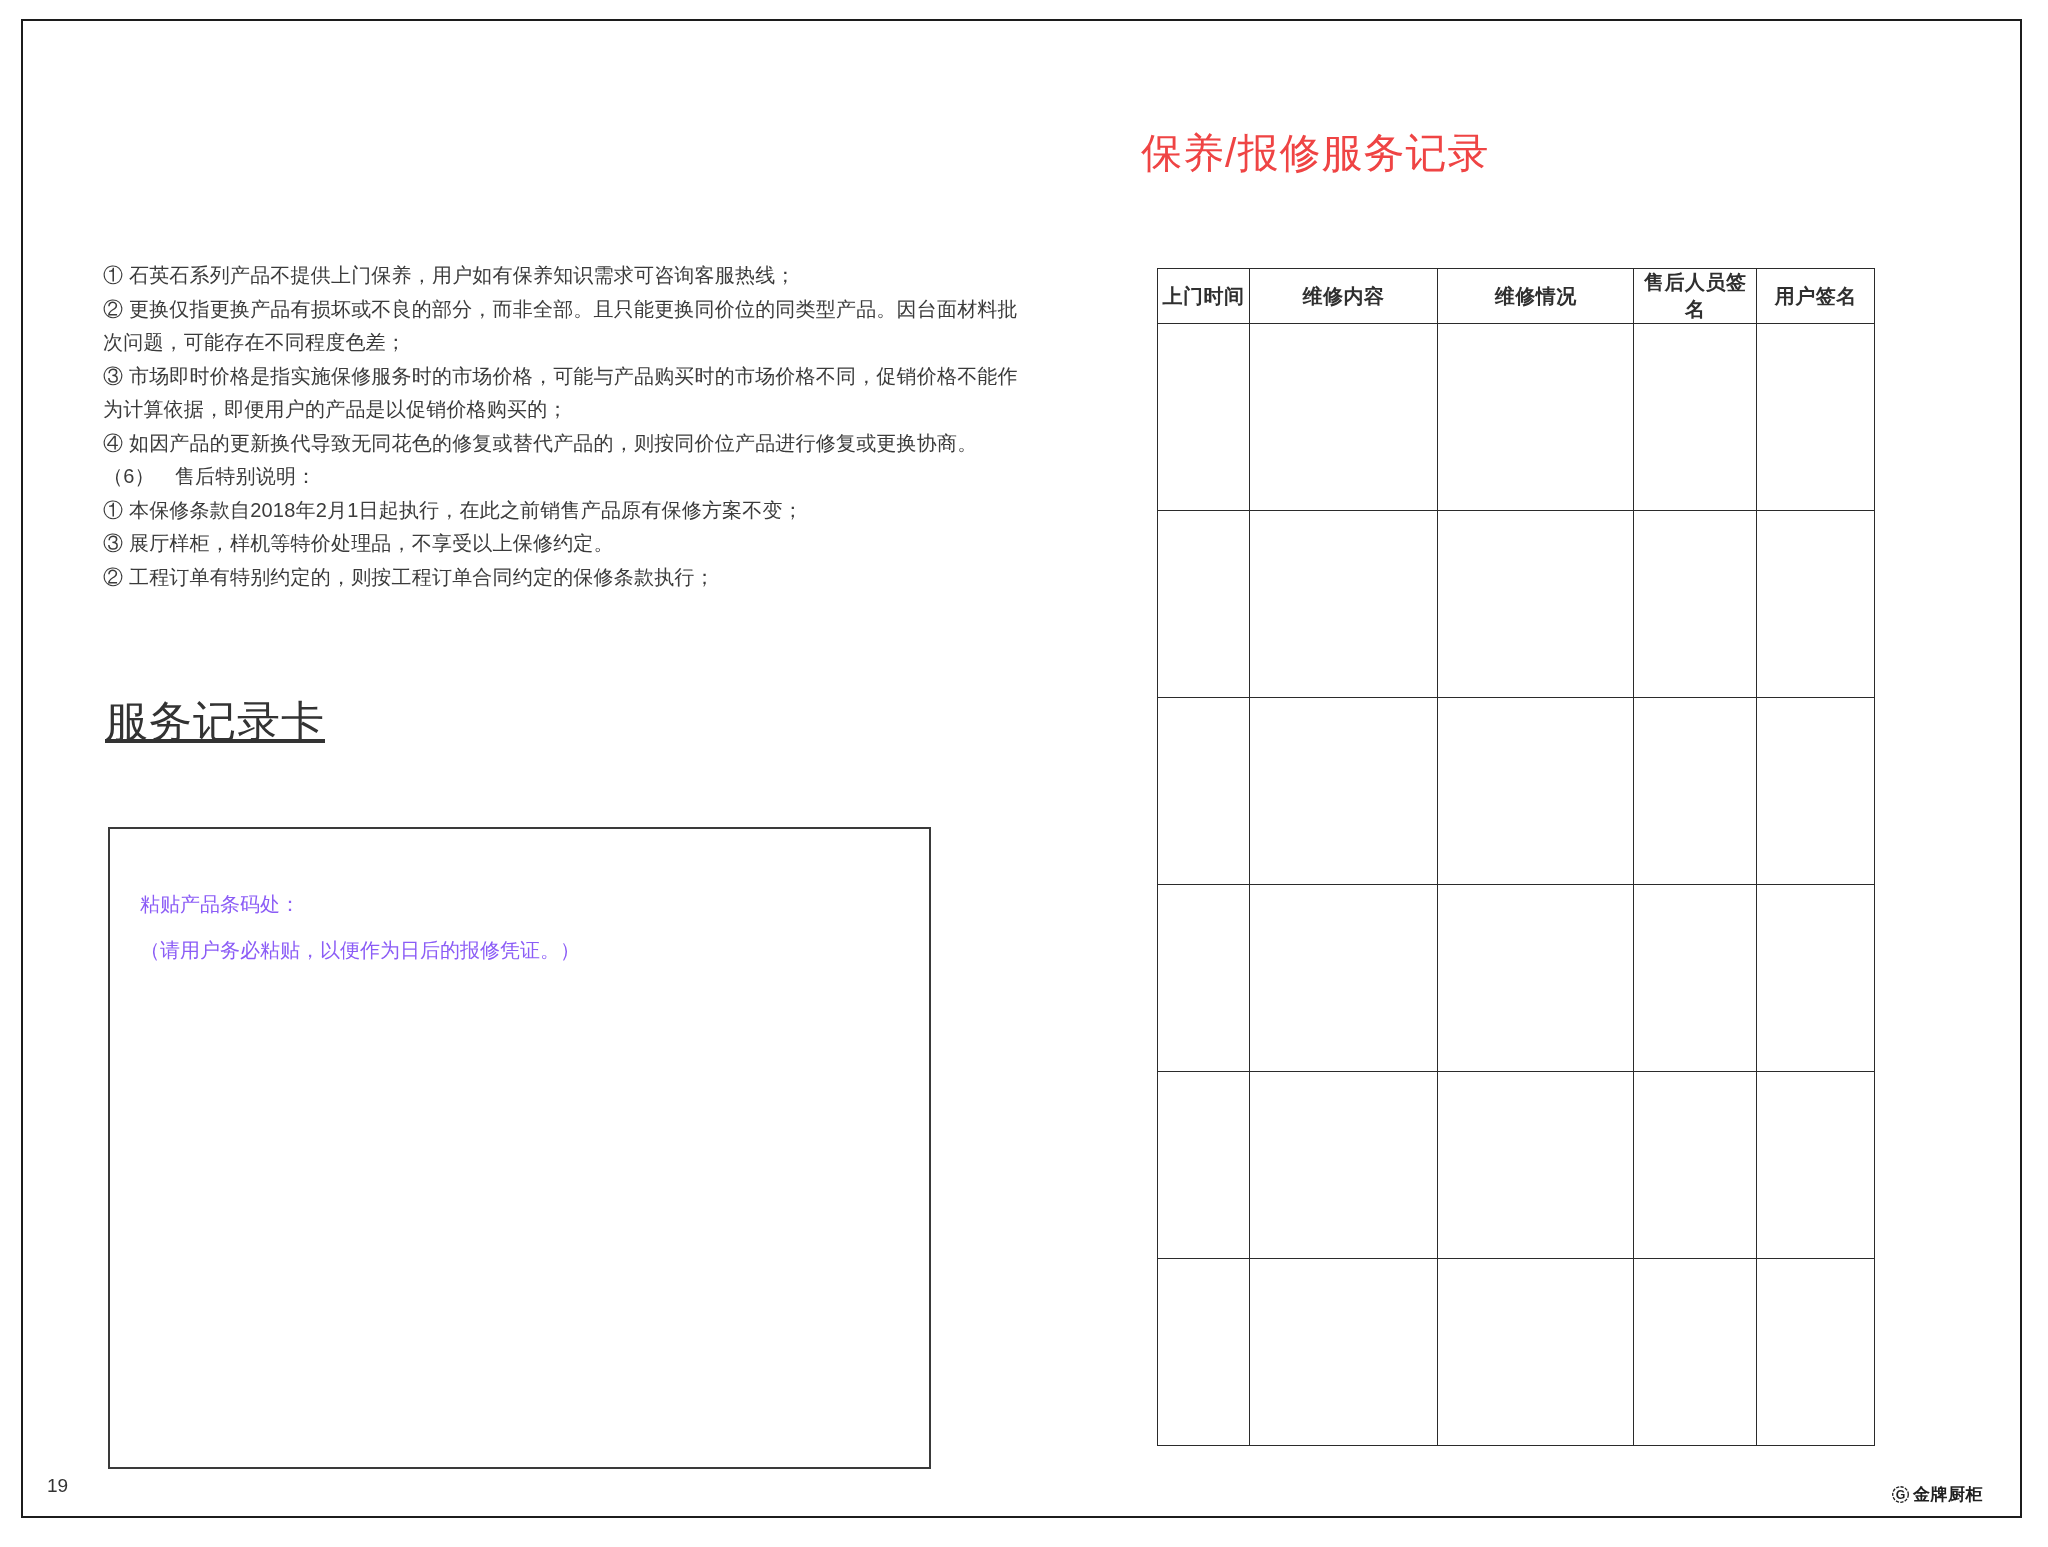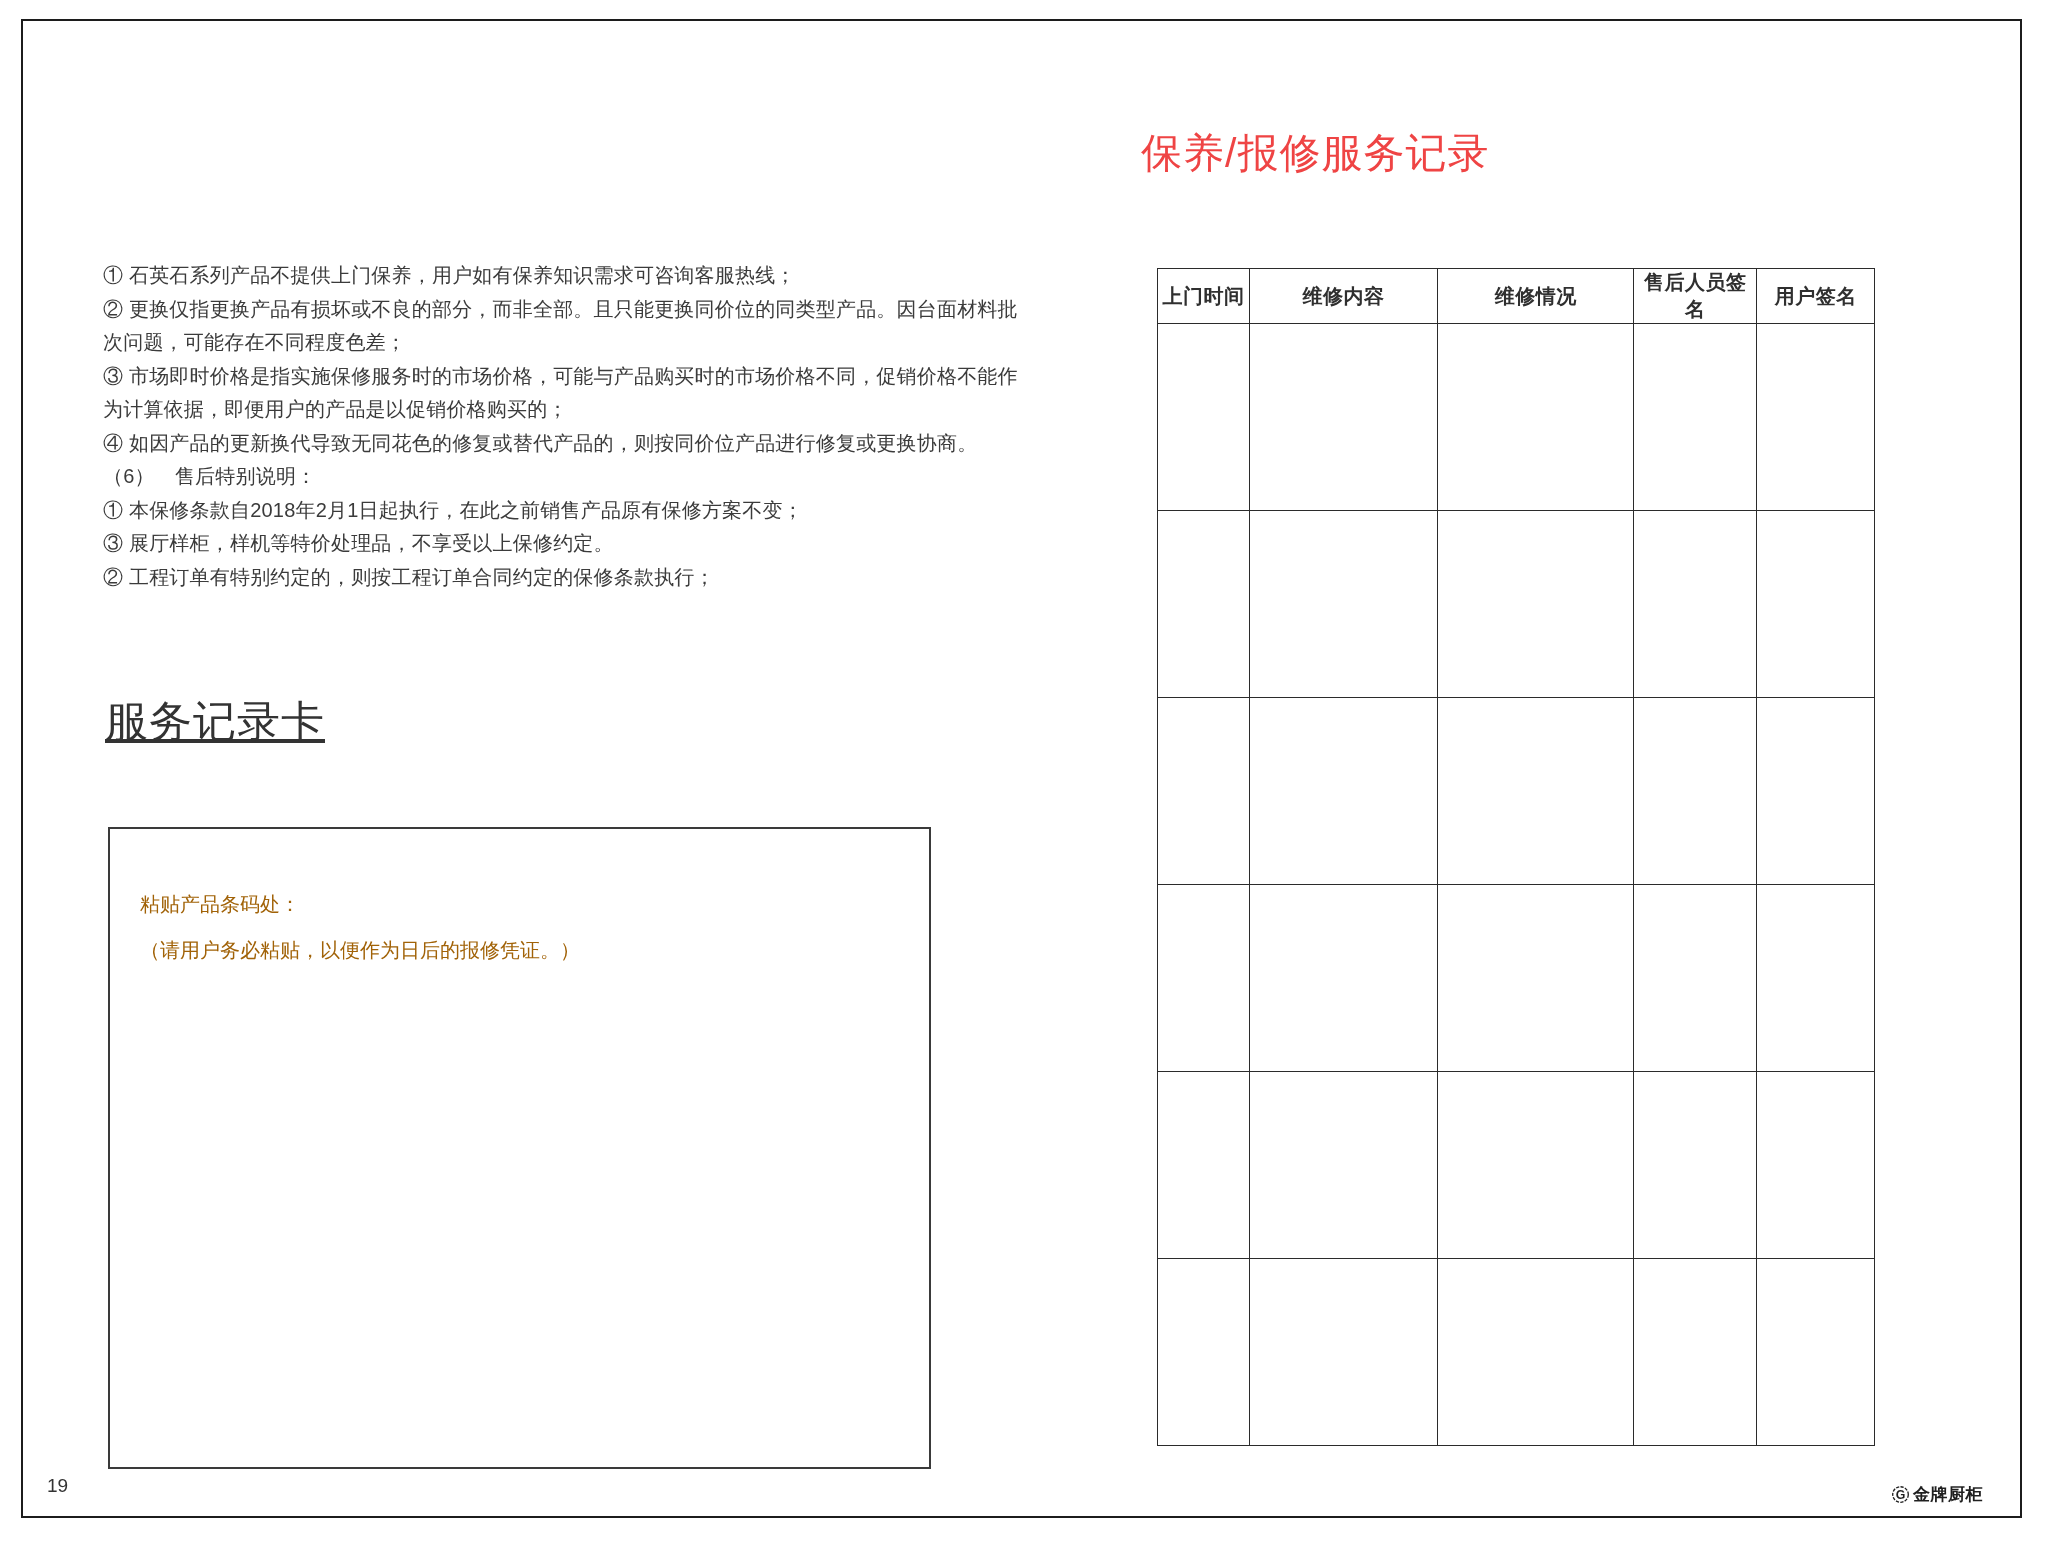--- a/index.html
+++ b/index.html
@@ -59,21 +59,21 @@
     top: 827px;
     width: 823px;
     height: 642px;
     border: 2px solid #3a3a3a;
     box-sizing: border-box;
     padding: 52px 28px 0 30px;
   }
   .barcode-box .box-line {
     font-size: 20px;
     line-height: 46px;
-    color: #a16207;
+    color: #8b5cf6;
     white-space: nowrap;
   }
   
   .record-title {
     position: absolute;
     left: 1141px;
     top: 126px;
     font-size: 41px;
     letter-spacing: 1px;
     color: #ef4444;

